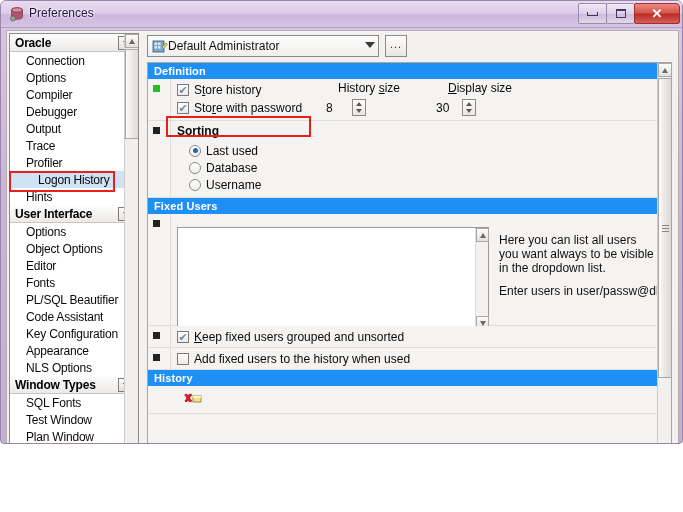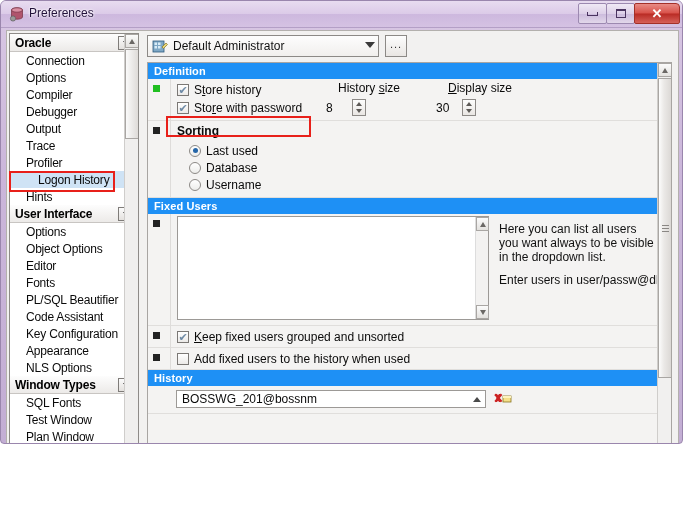--- a/index.html
+++ b/index.html
@@ -154,21 +154,21 @@
     width: 525px; height: 24px;
   }
   .combo {
     position: absolute; left: 0; top: 0;
     width: 232px; height: 22px;
     background: linear-gradient(to bottom, #fdfdfd 0%, #f1efed 100%);
     border: 1px solid #8c8986;
     display: flex; align-items: center;
   }
   .combo-icon { margin-left: 4px; width: 16px; height: 16px; }
-  .combo-text { margin-left: 5px; font-size: 12px; color: #111; }
+  .combo-text { font-size: 12px; color: #111; }
   .combo-arrow {
     position: absolute; right: 3px; top: 6px;
     width: 0; height: 0;
     border-left: 5px solid transparent;
     border-right: 5px solid transparent;
     border-top: 6px solid #3b3b3b;
   }
   .dots-btn {
     position: absolute; left: 238px; top: 0;
     width: 22px; height: 22px;
@@ -523,21 +523,21 @@
                   <span class="chk-label">Username</span>
                 </div>
               </div>
             </div>
           </div>
 
           <div class="sec-header">Fixed Users</div>
 
           <div class="prop-row" style="height:112px;">
             <span class="bullet black"></span>
-            <div class="rowbody" style="height:112px;padding-top:2px;">
+            <div class="rowbody" style="height:112px;padding-top:13px;">
               <div class="users-area">
                 <div class="users-box">
                   <div class="users-box-sb">
                     <div class="sb-arrow" style="width:13px;">
                       <span class="sb-up"></span>
                     </div>
                     <div class="sb-arrow" style="width:13px;">
                       <span class="sb-dn"></span>
                     </div>
                   </div>
@@ -574,24 +574,20 @@
                 <span class="chk-label">Add fixed users to the history when used</span>
               </div>
             </div>
           </div>
 
           <div class="sec-header">History</div>
 
           <div class="prop-row" style="height:28px;">
             <div class="rowbody" style="height:28px;border-left:none;margin-left:22px;">
               <div class="history-input-row">
-                <div class="history-input">
-                  <span>BOSSWG_201@bossnm</span>
-                  <span class="hist-arrow"></span>
-                </div>
                 <span class="del-icon">
                   <svg width="18" height="16" viewBox="0 0 18 16">
                     <path d="M1 3 L3 3 L6 7 L3 11 L1 11 L4 7 Z" fill="#cc2222"></path>
                     <path d="M8 3 L6 3 L3 7 L6 11 L8 11 L5 7 Z" fill="#cc2222" transform="translate(-1,0)"></path>
                     <g fill="#cc2222">
                       <rect x="1" y="3.4" width="2.2" height="1.8" transform="rotate(38 2 4)"></rect>
                     </g>
                     <path d="M1.2 3.2 L7.6 10.6 M7.6 3.2 L1.2 10.6" stroke="#cc2222" stroke-width="2.1" fill="none"></path>
                     <rect x="9" y="5" width="8" height="6" fill="#f5e08a" stroke="#8a7420" stroke-width="0.8"></rect>
                     <rect x="9" y="5" width="8" height="2" fill="#fdf3bf"></rect>

